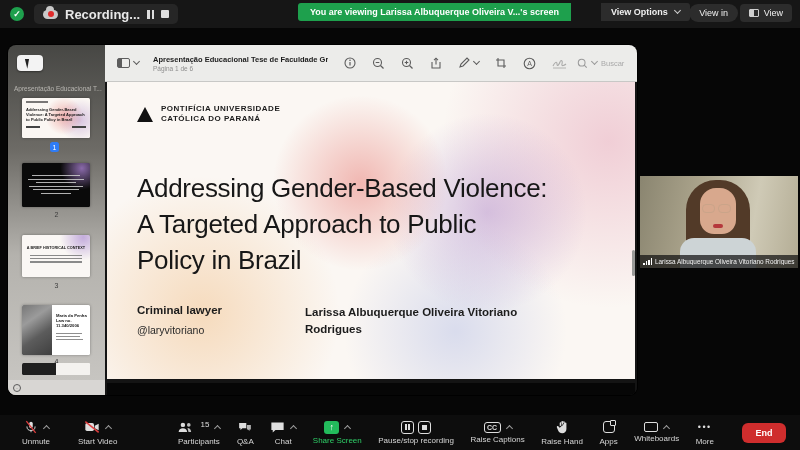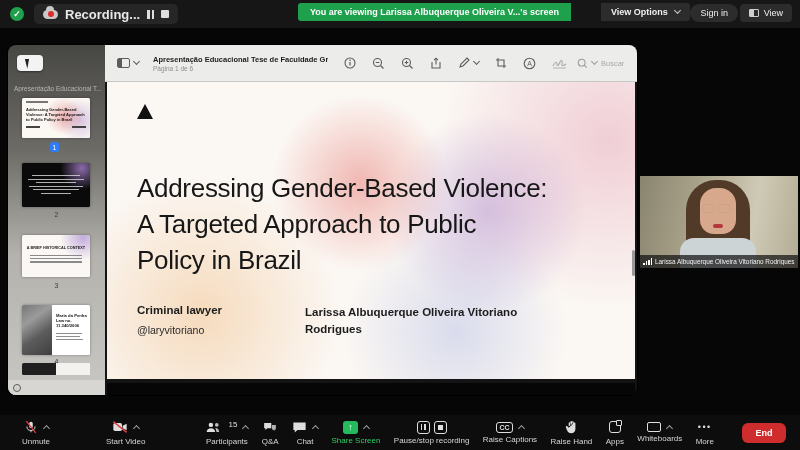--- a/index.html
+++ b/index.html
@@ -153,21 +153,21 @@
 
   
   .dock { position:absolute; left:0; bottom:0; width:800px; height:35px; background:#0d0d0d;
           display:flex; align-items:center; }
   .tbtn { display:flex; flex-direction:column; align-items:center; justify-content:center; gap:2px;
           height:35px; position:relative; }
   .tbtn .lbl { font-size:8px; color:#d6d6d6; white-space:nowrap; }
   .tbtn .lbl.green { color:#2fce67; }
   .ticon { height:15px; display:flex; align-items:center; justify-content:center; }
   .iconrow { display:flex; align-items:center; gap:6px; }
-  .leftgroup { display:flex; margin-left:22px; gap:56px; }
+  .leftgroup { display:flex; margin-left:22px; gap:28px; }
   .midgroup { flex:1; display:flex; justify-content:space-between; margin:0 28px 0 60px; align-items:center; }
   .endbtn { width:44px; height:20px; background:#cf2d2d; color:#fff; font-size:9px; font-weight:bold;
             border:none; border-radius:6px; margin-right:14px; display:flex; align-items:center; justify-content:center; }
   .ccbox { width:17px; height:11px; border:1.2px solid #dedede; border-radius:3px; color:#dedede;
            font-size:7px; font-weight:bold; display:flex; align-items:center; justify-content:center; }
   .bars { display:flex; align-items:flex-end; gap:1.5px; height:12px; }
   .bars i { display:block; width:2.5px; background:#dedede; }
   .bars i:nth-child(1){height:6px;} .bars i:nth-child(2){height:11px;} .bars i:nth-child(3){height:8px;}
   .sharebox { width:15px; height:13px; background:#23bb5c; border-radius:3px; color:#fff; font-size:9px;
               display:flex; align-items:center; justify-content:center; font-weight:bold; }
@@ -198,21 +198,21 @@
           <i></i>
           <i></i>
         </span>
       <span class="stopico"></span>
     </div>
     <div class="banner">You are viewing Larissa Albuquerque Oliveira V...'s screen</div>
     <div class="viewopts">
       <span>View Options</span>
       <span class="chev-down"></span>
     </div>
-    <div class="signin">Sign in</div>
+    <div class="signin">View in</div>
     <div class="viewbtn">
       <span class="viewico"></span>
       <span>View</span>
     </div>
   </div>
 
   <div class="window">
 
     <div class="sidebar">
       <div class="cursorbtn">
@@ -347,20 +347,24 @@
             </svg>
           <span class="chev-down" style="border-color:#9a9a9a"></span>
           <span class="txt">Buscar</span>
         </div>
       </div>
 
       <div class="docarea">
         <div class="slide">
           <div class="logo-row">
             <span class="logo-mark"></span>
+            <span class="logo-text">
+              <span>PONTIFÍCIA UNIVERSIDADE</span><br>
+              <span>CATÓLICA DO PARANÁ</span>
+            </span>
           </div>
           <div class="slide-title">
             <span>Addressing Gender-Based Violence:</span><br>
             <span>A Targeted Approach to Public</span><br>
             <span>Policy in Brazil</span>
           </div>
           <div class="slide-foot">
             <div class="foot-left">
               <div class="foot-role">Criminal lawyer</div>
               <div class="foot-handle">@laryvitoriano</div>

